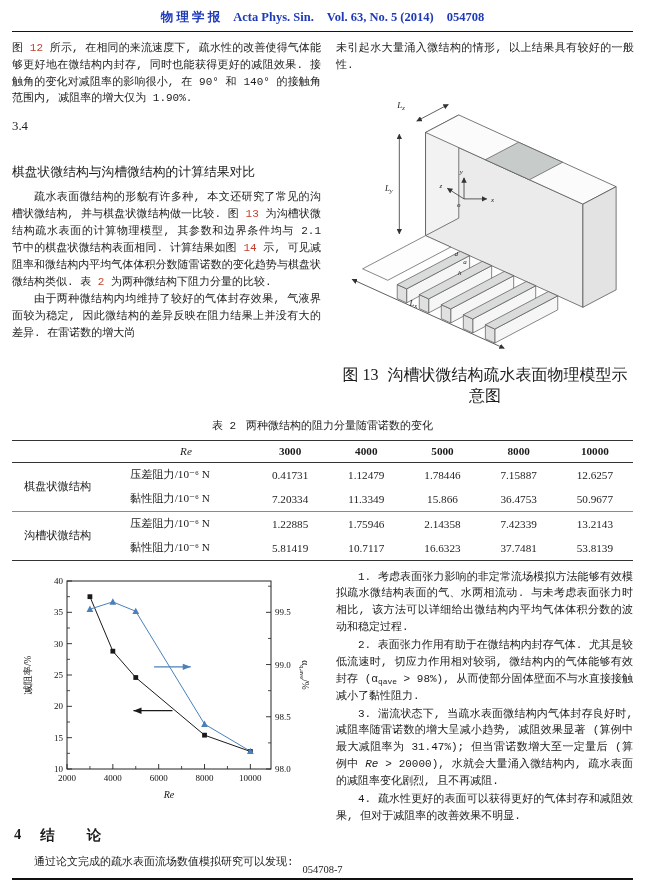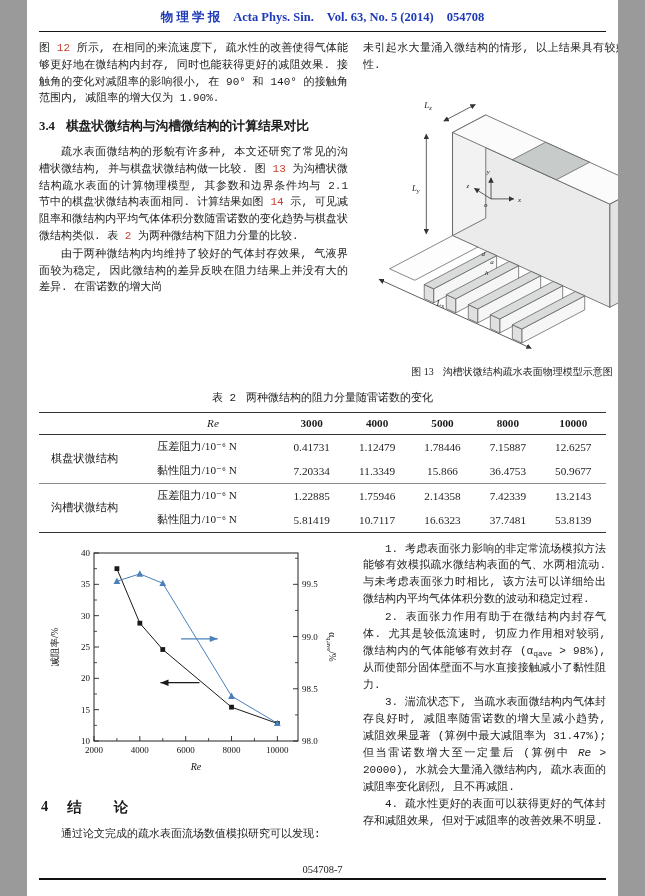--- a/index.html
+++ b/index.html
@@ -1,35 +1,35 @@
 <!DOCTYPE html>
 <html><head>
 <meta charset="utf-8">
 <style>
   html,body{margin:0;padding:0;background:#9a9a9a;}
   .page{
-    width:591px;height:896px;margin:0 auto;background:#ffffff;
+    width:645px;height:896px;margin:0 auto;background:#ffffff;
     font-family:"Liberation Serif","DejaVu Serif",serif;color:#1c1c1c;
     padding:5px 12px 0 12px;box-sizing:border-box;position:relative;overflow:hidden;
   }
   
   header{display:flex;justify-content:center;align-items:baseline;gap:13px;
     font-weight:bold;font-size:12.5px;color:#1e3ab8;padding:4px 0 5px 0;}
   .hrule{border-top:1.6px solid #151515;}
   
   .cols{display:grid;grid-template-columns:309px 1fr;column-gap:15px;padding-top:8px;}
   p{margin:0 0 1px 0;text-align:justify;font-size:11px;line-height:1.53;font-family:Liberation Mono, monospace;}
   p.ind{text-indent:2em;}
   .seg-ref{color:#c4402e;}
   .seg-sub{vertical-align:-0.25em;font-size:0.72em;}
   .seg-i{font-style:italic;}
-  h3.sec{font-size:12.8px;font-weight:bold;margin:10px 0 8px 0;display:flex;gap:11px;line-height:1.45;}
+  h3.sec{font-size:12.8px;font-weight:normal;margin:10px 0 8px 0;display:flex;gap:27px;line-height:1.45;flex-direction:column;}
   h2.conc{font-size:14.5px;font-weight:bold;margin:13px 0 9px 2px;display:flex;gap:18px;letter-spacing:1px;}
   figure{margin:0;text-align:center;}
-  figcaption{font-size:10px;margin-top:3px;color:#1c1c1c;}
+  figcaption{font-size:16px;margin-top:3px;color:#1c1c1c;}
   figcaption .ctag{margin-right:9px;}
   
   .table-block{padding:11px 0 4px 0;}
   .table-title{text-align:center;font-size:11px;margin-bottom:7px;}
   .table-title .ctag{margin-right:10px;font-family:Liberation Mono, monospace;}
   table{width:100%;border-collapse:collapse;font-size:11.2px;
     border-top:1.5px solid #333;border-bottom:1.5px solid #333;}
   thead tr{border-bottom:1px solid #333;}
   th,td{padding:4.5px 2px;font-weight:normal;text-align:center;}
   td.gname{text-align:left;padding-left:12px;}

